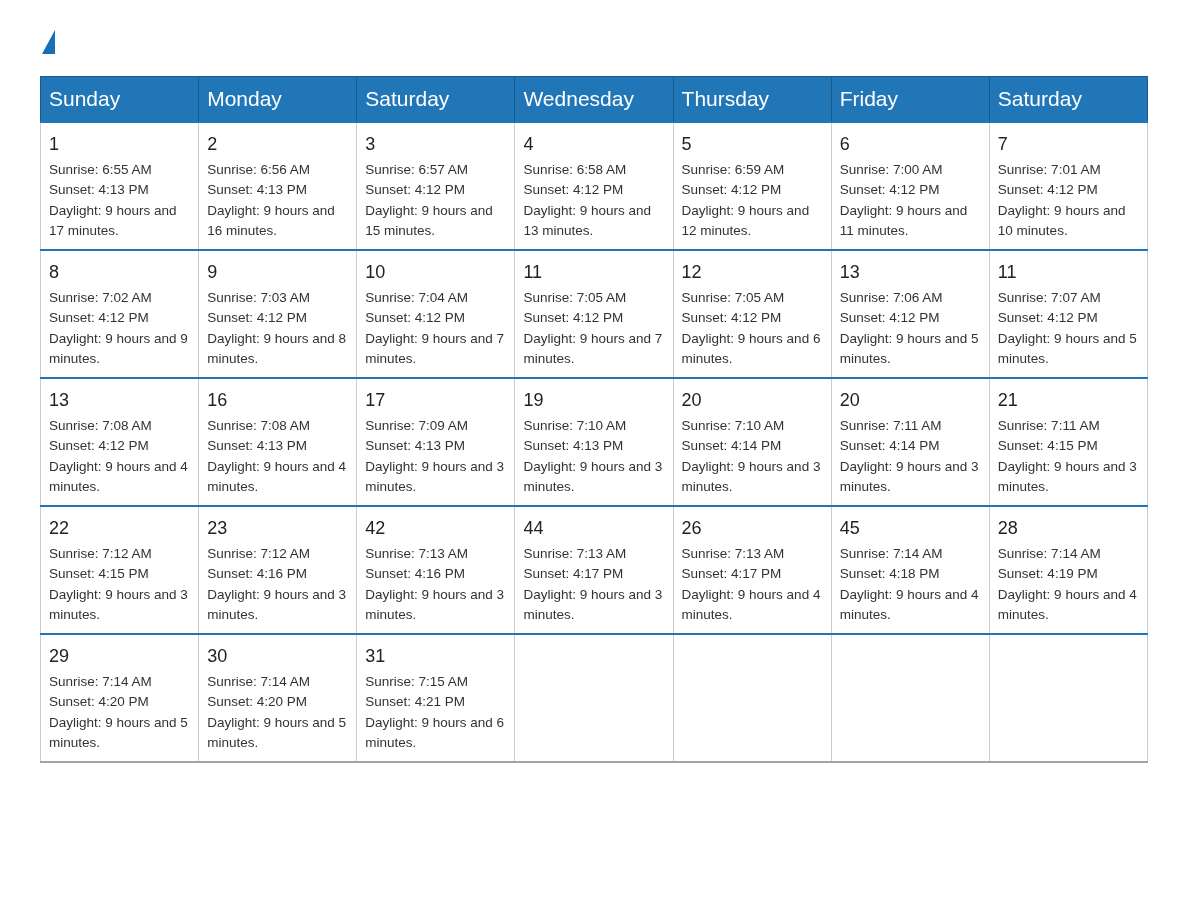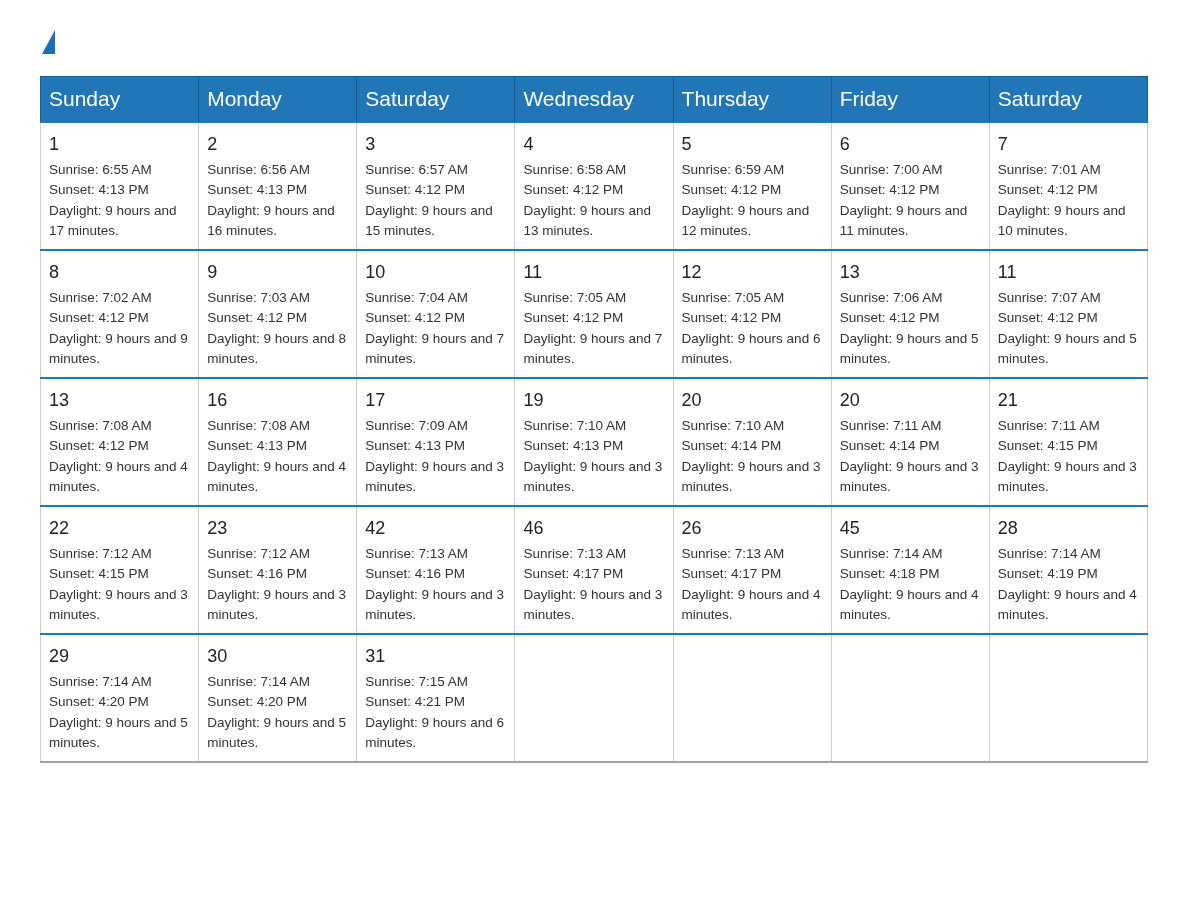--- a/index.html
+++ b/index.html
@@ -149,21 +149,21 @@
         <td><span class="day-num">17</span>Sunrise: 7:09 AM<br>Sunset: 4:13 PM<br>Daylight: 9 hours and 3 minutes.</td>
         <td><span class="day-num">19</span>Sunrise: 7:10 AM<br>Sunset: 4:13 PM<br>Daylight: 9 hours and 3 minutes.</td>
         <td><span class="day-num">20</span>Sunrise: 7:10 AM<br>Sunset: 4:14 PM<br>Daylight: 9 hours and 3 minutes.</td>
         <td><span class="day-num">20</span>Sunrise: 7:11 AM<br>Sunset: 4:14 PM<br>Daylight: 9 hours and 3 minutes.</td>
         <td><span class="day-num">21</span>Sunrise: 7:11 AM<br>Sunset: 4:15 PM<br>Daylight: 9 hours and 3 minutes.</td>
       </tr>
       <tr class="week-row">
         <td><span class="day-num">22</span>Sunrise: 7:12 AM<br>Sunset: 4:15 PM<br>Daylight: 9 hours and 3 minutes.</td>
         <td><span class="day-num">23</span>Sunrise: 7:12 AM<br>Sunset: 4:16 PM<br>Daylight: 9 hours and 3 minutes.</td>
         <td><span class="day-num">42</span>Sunrise: 7:13 AM<br>Sunset: 4:16 PM<br>Daylight: 9 hours and 3 minutes.</td>
-        <td><span class="day-num">46</span>Sunrise: 7:13 AM<br>Sunset: 4:17 PM<br>Daylight: 9 hours and 3 minutes.</td>
+        <td><span class="day-num">44</span>Sunrise: 7:13 AM<br>Sunset: 4:17 PM<br>Daylight: 9 hours and 3 minutes.</td>
         <td><span class="day-num">26</span>Sunrise: 7:13 AM<br>Sunset: 4:17 PM<br>Daylight: 9 hours and 4 minutes.</td>
         <td><span class="day-num">45</span>Sunrise: 7:14 AM<br>Sunset: 4:18 PM<br>Daylight: 9 hours and 4 minutes.</td>
         <td><span class="day-num">28</span>Sunrise: 7:14 AM<br>Sunset: 4:19 PM<br>Daylight: 9 hours and 4 minutes.</td>
       </tr>
       <tr class="week-row week-row-last">
         <td><span class="day-num">29</span>Sunrise: 7:14 AM<br>Sunset: 4:20 PM<br>Daylight: 9 hours and 5 minutes.</td>
         <td><span class="day-num">30</span>Sunrise: 7:14 AM<br>Sunset: 4:20 PM<br>Daylight: 9 hours and 5 minutes.</td>
         <td><span class="day-num">31</span>Sunrise: 7:15 AM<br>Sunset: 4:21 PM<br>Daylight: 9 hours and 6 minutes.</td>
         <td class="empty-cell">&nbsp;</td>
         <td class="empty-cell">&nbsp;</td>

